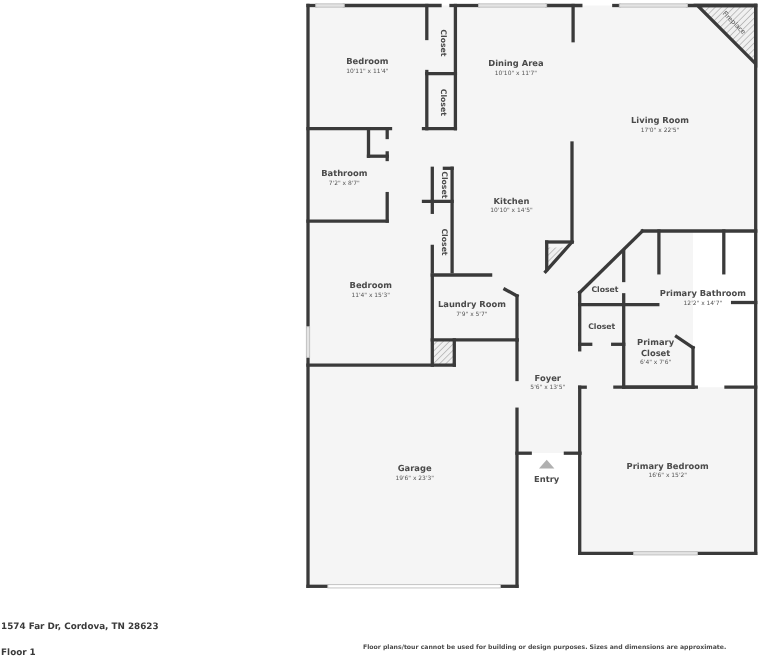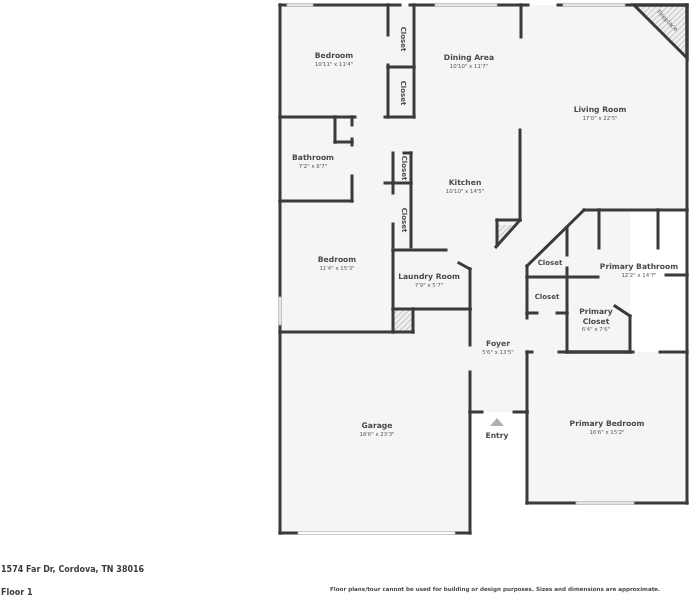--- a/index.html
+++ b/index.html
@@ -185,15 +185,15 @@
   <text transform="translate(402,220) rotate(90)" text-anchor="middle" class="room-name" style="font-size:7px">Closet</text>
   <text x="550" y="265" text-anchor="middle" class="room-name" style="font-size:7px">Closet</text>
   <text x="547" y="299" text-anchor="middle" class="room-name" style="font-size:7px">Closet</text>
 
   <g>
     <polygon points="490,426 497,418 504,426" fill="#b0b0b0"></polygon>
     <text x="497" y="438" text-anchor="middle" class="room-name">Entry</text>
   </g>
 </svg>
 
-<div class="footer-address">1574 Far Dr, Cordova, TN 38016</div>
+<div class="footer-address">1574 Far Dr, Cordova, TN 28623</div>
 <div class="footer-floor">Floor 1</div>
 <div class="footer-disclaimer">Floor plans/tour cannot be used for building or design purposes. Sizes and dimensions are approximate.</div>
 
 </body></html>

